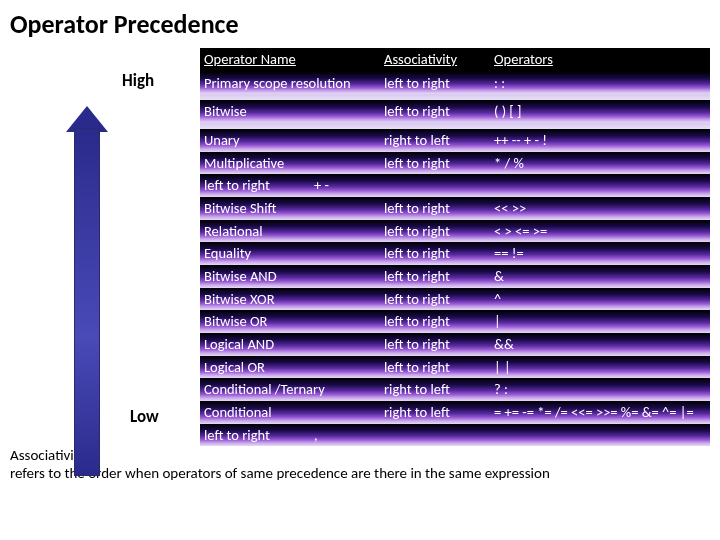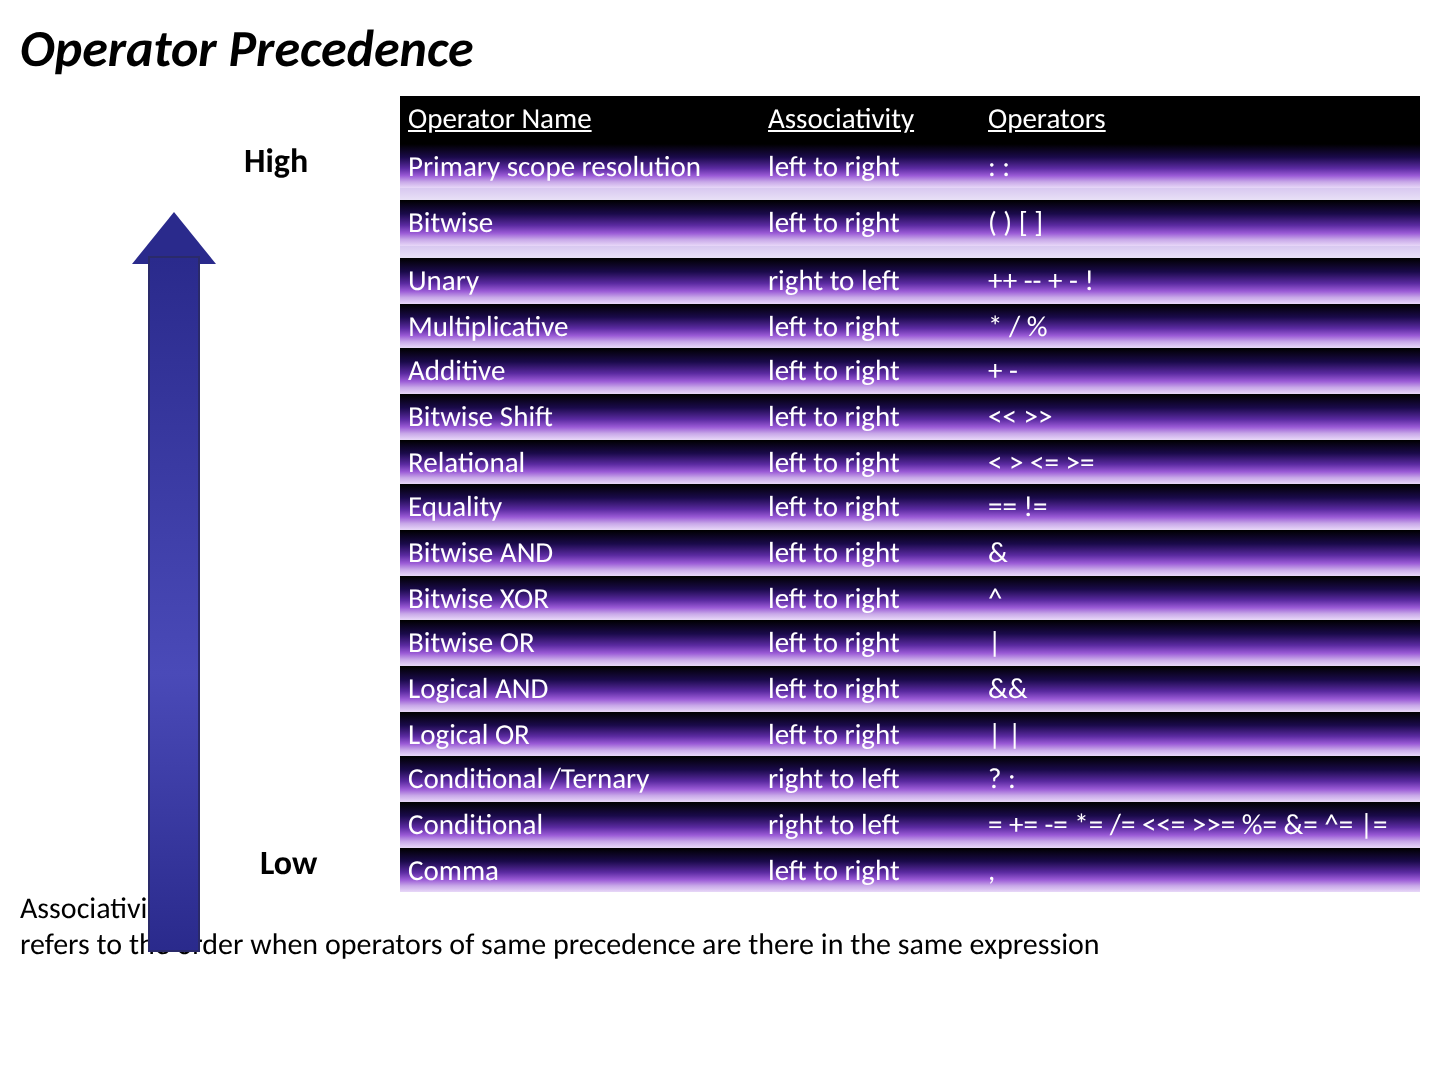--- a/index.html
+++ b/index.html
@@ -9,40 +9,39 @@
     width: 720px;
     height: 540px;
     overflow: hidden;
     padding: 8px 10px;
   }
   .title {
     font-size: 26px;
     font-weight: 700;
     color: #000;
     margin-bottom: 8px;
-    font-style: italic;
   }
   .layout {
     display: flex;
     align-items: stretch;
   }
   .leftcol {
     width: 190px;
     position: relative;
     flex: 0 0 190px;
   }
   .label-high, .label-low {
     position: absolute;
     font-weight: 700;
     font-size: 17px;
     color: #000;
     text-align: right;
   }
   .label-high { top: 22px; left: 112px; }
-  .label-low  { bottom: 4px; left: 120px; }
+  .label-low  { bottom: 19px; left: 120px; }
   .arrow {
     position: absolute;
     left: 60px;
     top: 58px;
     width: 34px;
     height: 370px;
   }
   .arrow-body {
     position: absolute;
     left: 4px;
@@ -138,21 +137,20 @@
           <div class="col col-name">Unary</div>
           <div class="col col-assoc">right to left</div>
           <div class="col col-ops">++  --  +  -  !</div>
         </div>
         <div class="row gradient">
           <div class="col col-name">Multiplicative</div>
           <div class="col col-assoc">left to right</div>
           <div class="col col-ops">*  /  %</div>
         </div>
         <div class="row gradient">
-          <div class="col col-name">Additive</div>
           <div class="col col-assoc">left to right</div>
           <div class="col col-ops">+  -</div>
         </div>
         <div class="row gradient">
           <div class="col col-name">Bitwise Shift</div>
           <div class="col col-assoc">left to right</div>
           <div class="col col-ops">&lt;&lt;  &gt;&gt;</div>
         </div>
         <div class="row gradient">
           <div class="col col-name">Relational</div>
@@ -193,21 +191,20 @@
           <div class="col col-name">Conditional /Ternary</div>
           <div class="col col-assoc">right to left</div>
           <div class="col col-ops">? :</div>
         </div>
         <div class="row gradient">
           <div class="col col-name">Conditional</div>
           <div class="col col-assoc">right to left</div>
           <div class="col col-ops">=  +=  -=  *=   /=  &lt;&lt;=  &gt;&gt;=  %=   &amp;=  ^=  |=</div>
         </div>
         <div class="row gradient">
-          <div class="col col-name">Comma</div>
           <div class="col col-assoc">left to right</div>
           <div class="col col-ops">,</div>
         </div>
       </div>
   </div>
 </div>
 
 <div class="footer">
   <span class="footer-line1">Associativity</span><br>
   <span>refers to the order when operators of same precedence are there in the same expression</span>

